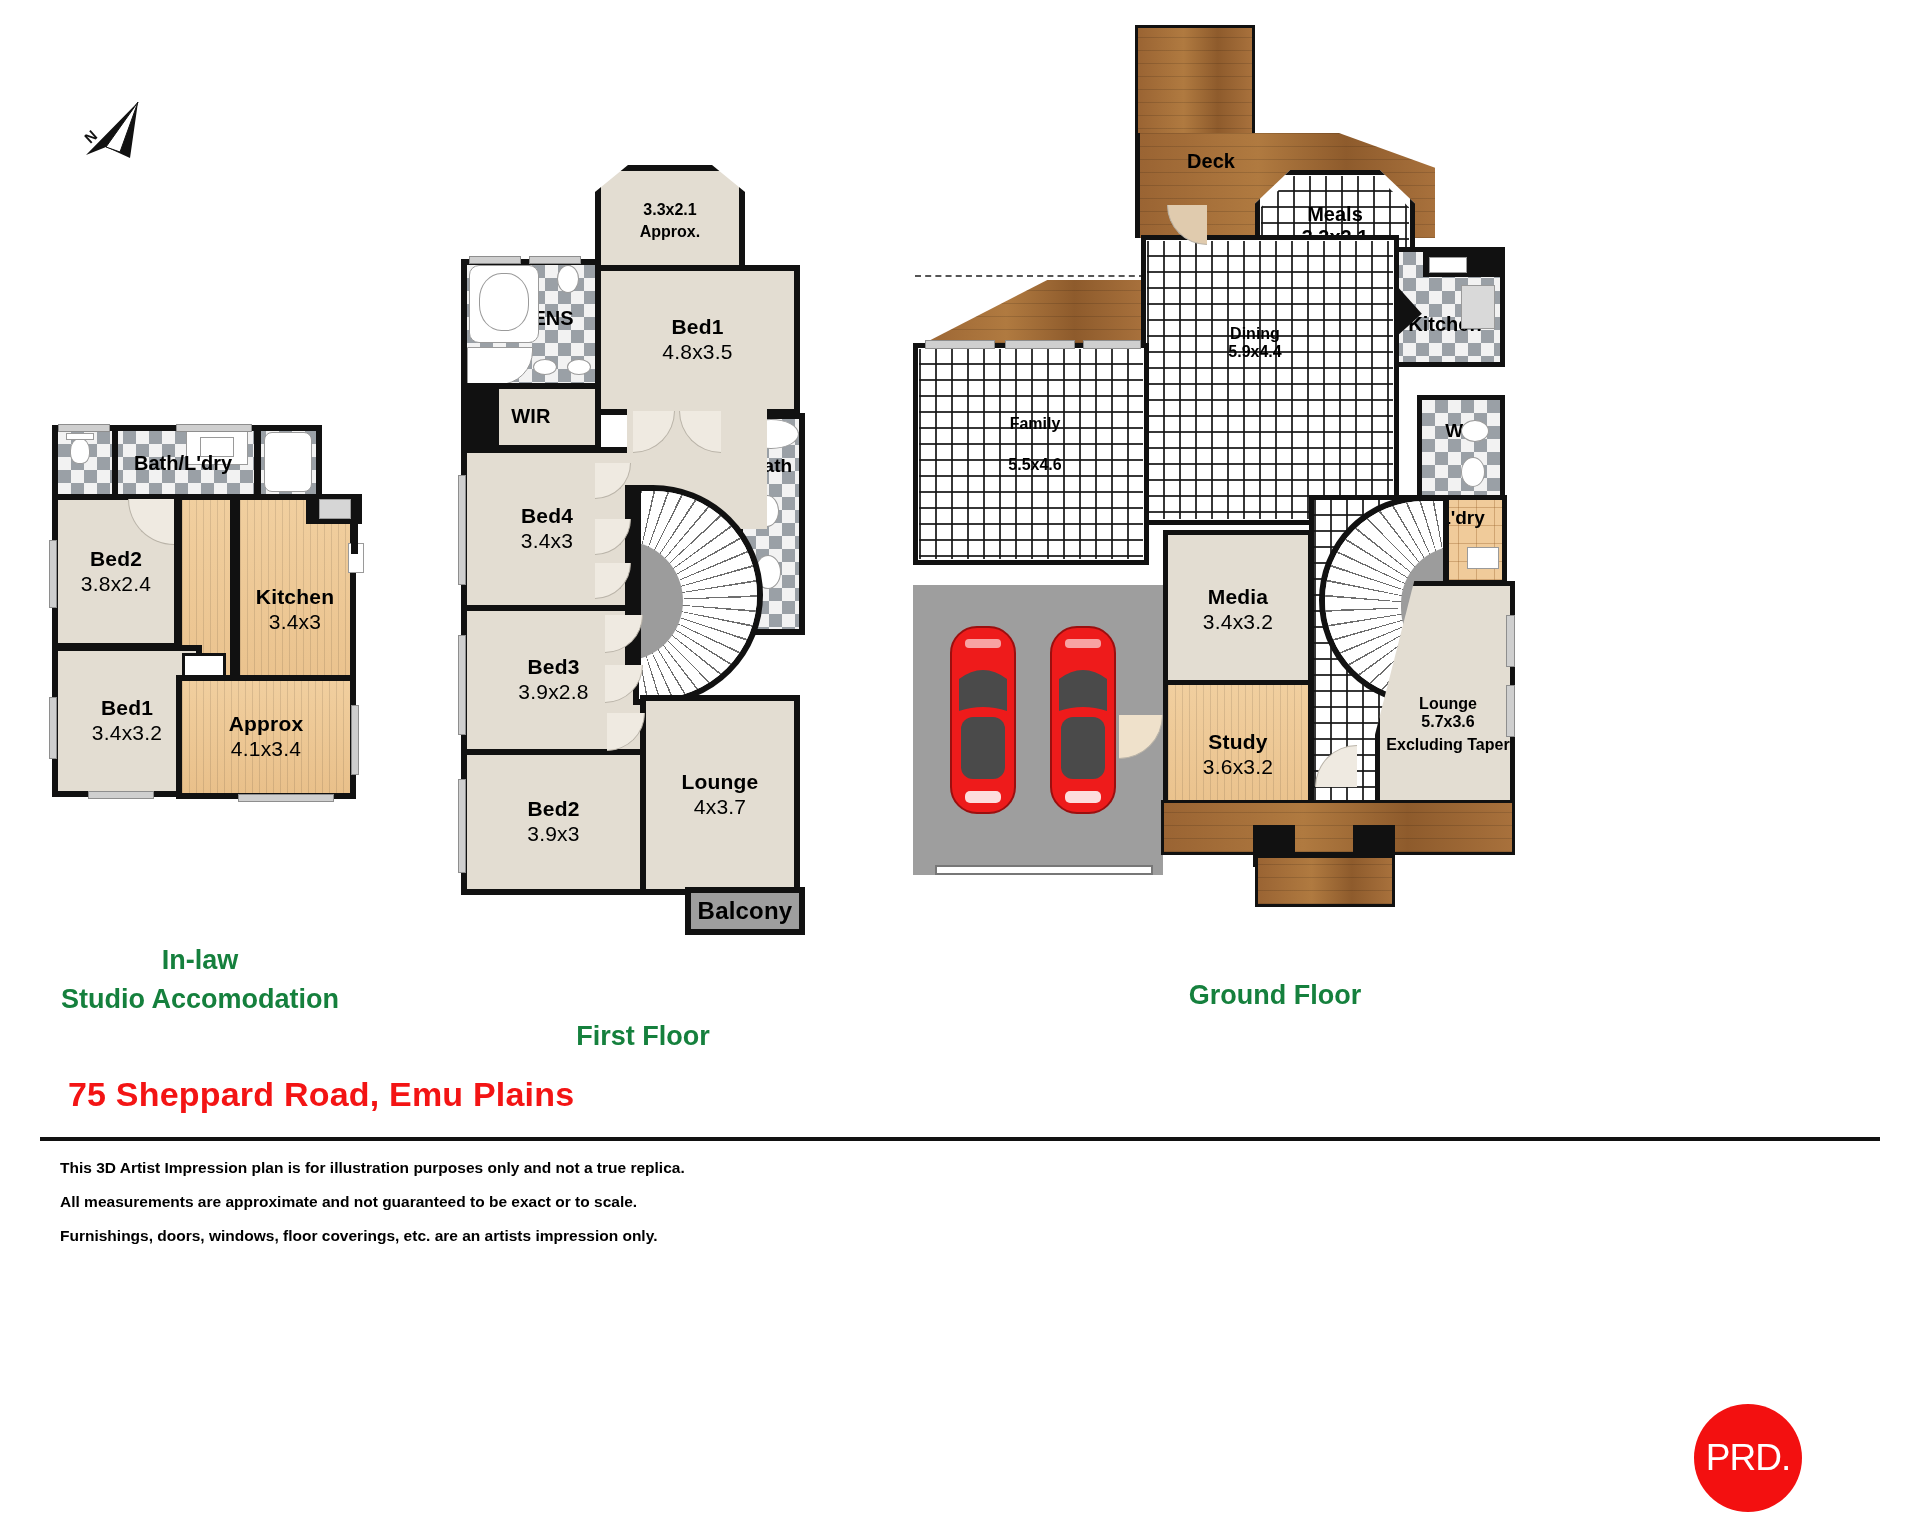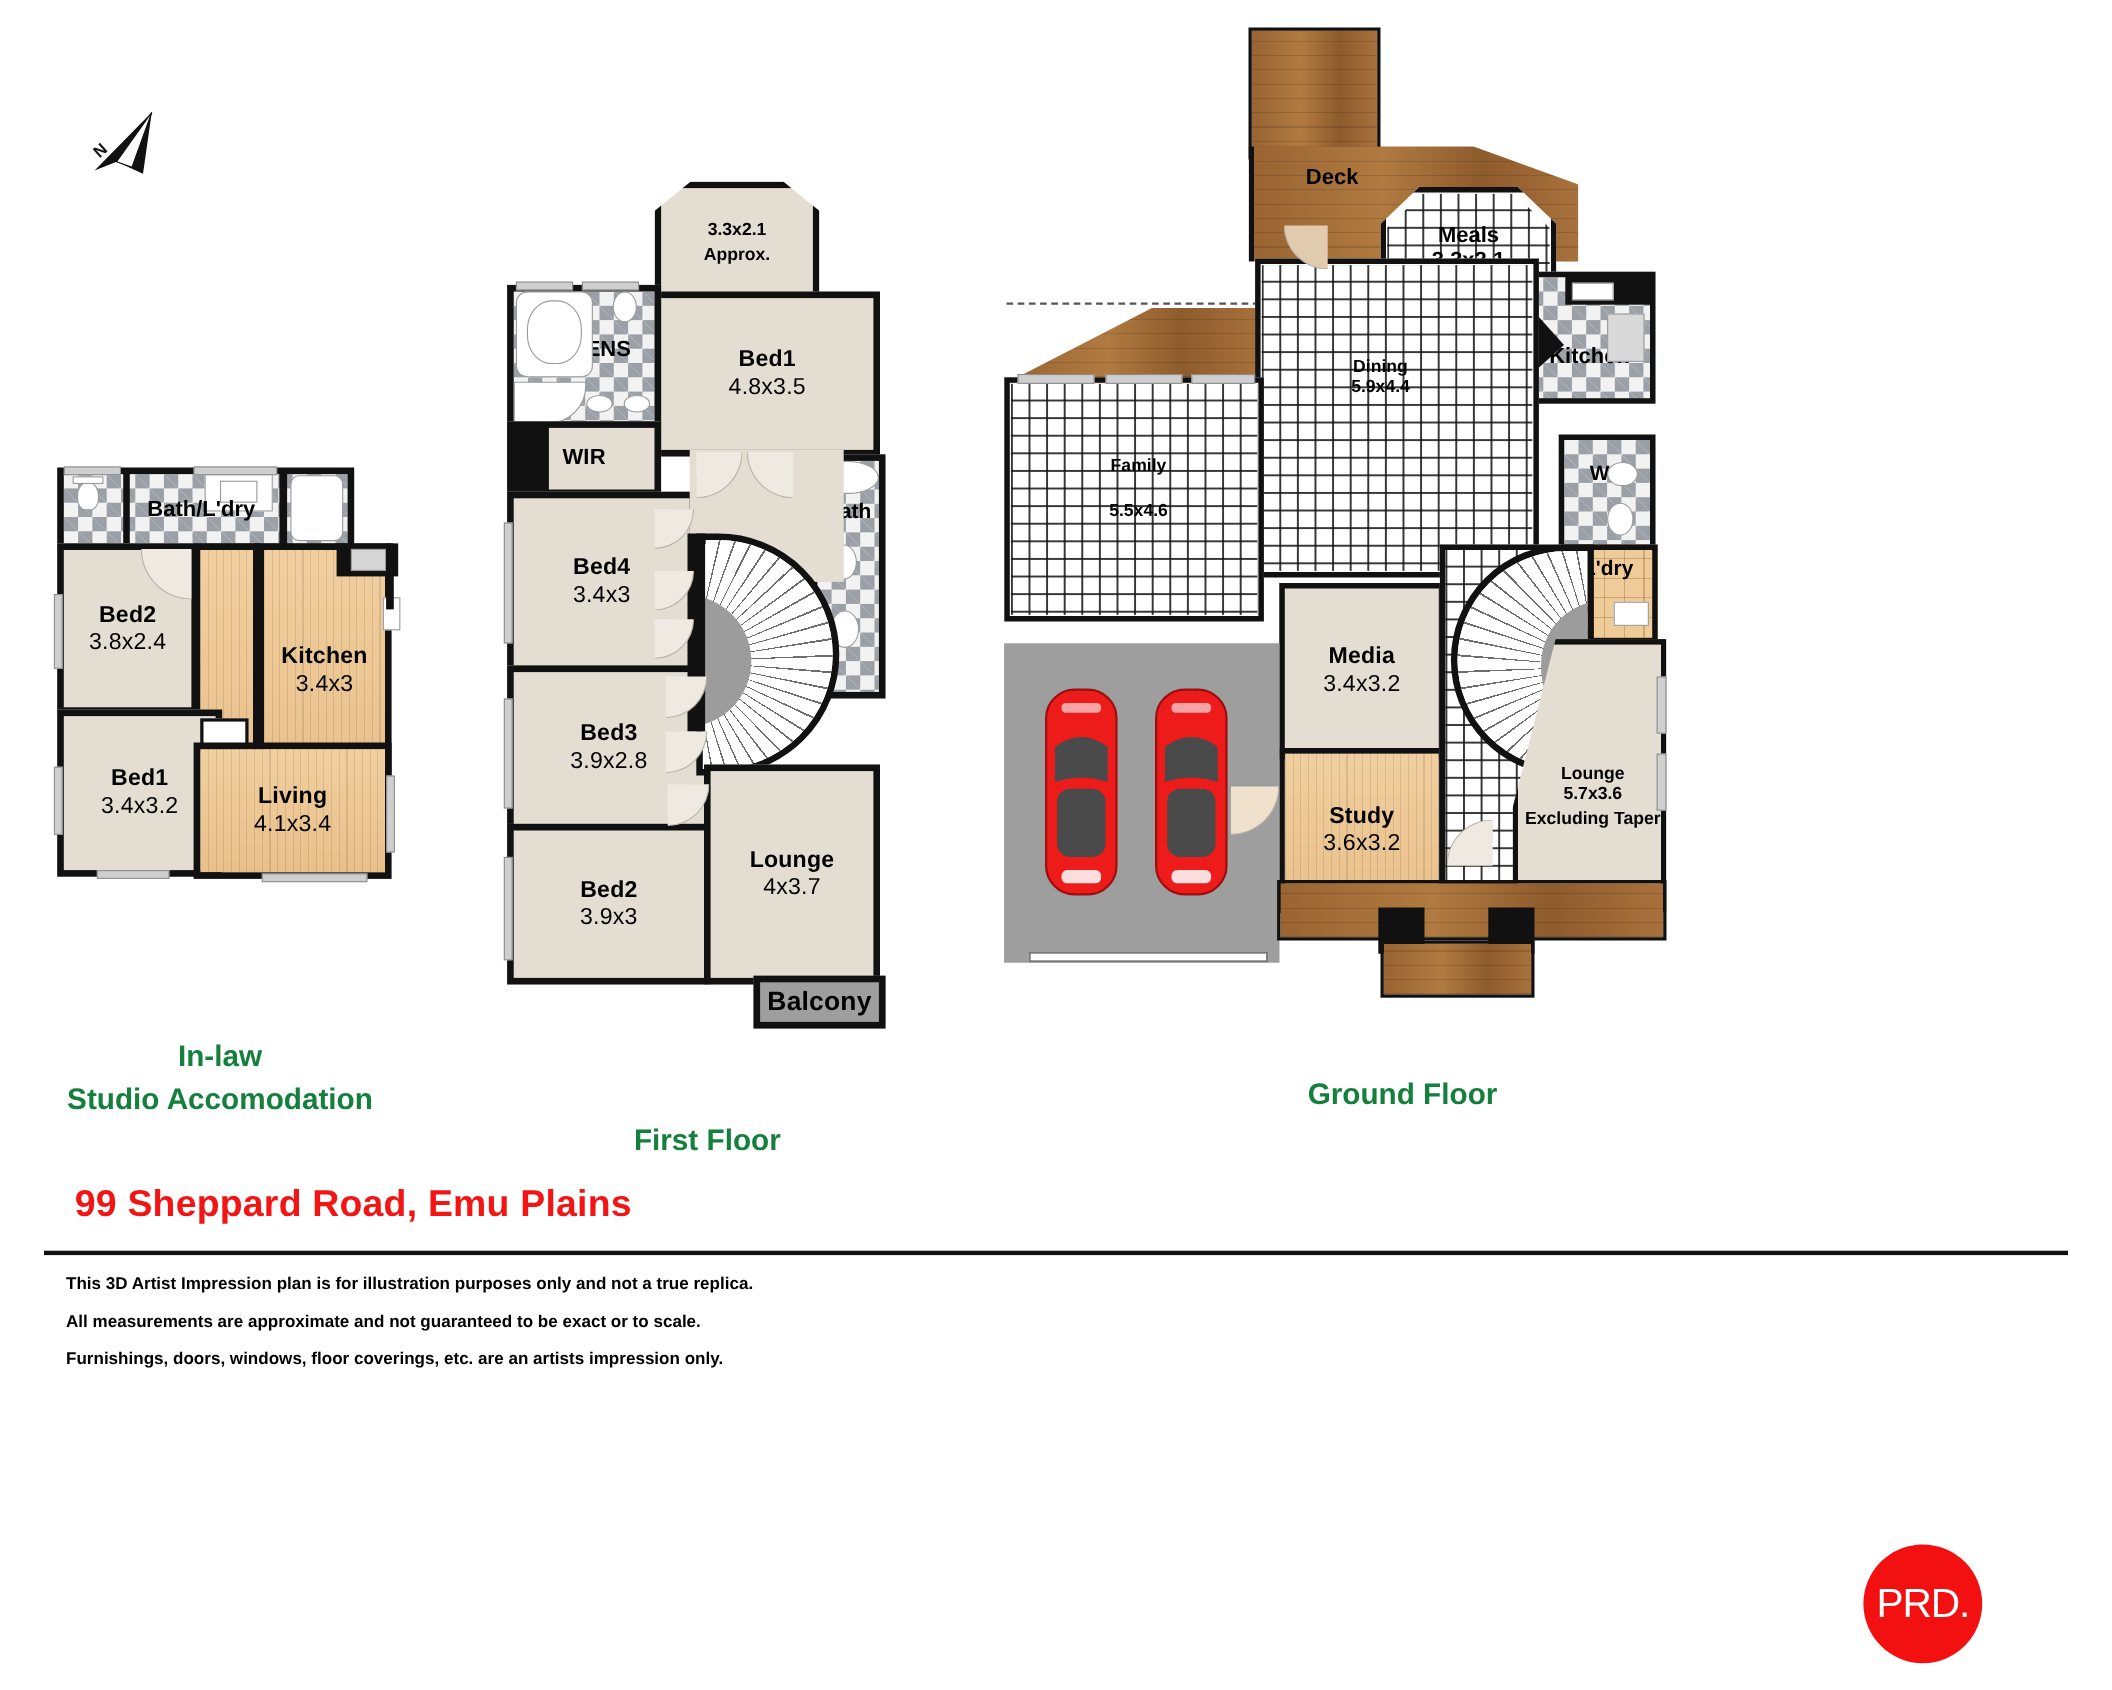--- a/index.html
+++ b/index.html
@@ -151,21 +151,21 @@
     <div class="room f-carpet" style="left:4px; top:220px; width:150px; height:152px; border-width:6px;">
       <span class="nm">Bed1</span>
       <span class="dim">3.4x3.2</span>
     </div>
     <div class="win" style="left:1px; top:272px; width:8px; height:62px;"></div>
     <div class="win" style="left:40px; top:366px; width:66px; height:8px;"></div>
 
     <div class="fix" style="left:134px; top:228px; width:44px; height:30px; background:#fff; border:3px solid #111;"></div>
 
     <div class="room f-timberlt" style="left:128px; top:250px; width:180px; height:124px; border-width:6px;">
-      <span class="nm">Living</span>
+      <span class="nm">Approx</span>
       <span class="dim">4.1x3.4</span>
     </div>
     <div class="win" style="left:190px; top:369px; width:96px; height:8px;"></div>
     <div class="win" style="left:303px; top:280px; width:8px; height:70px;"></div>
 
     <div class="wall" style="left:303px; top:69px; width:7px; height:60px;"></div>
   </div>
 
   <div class="floor-title" style="left:20px; top:945px; width:360px;">
     <div>In-law</div>
@@ -399,21 +399,21 @@
 
     <div class="door-arc" style="left:262px; top:180px; width:40px; height:40px; border-radius:0 0 0 100%; border-top:none; border-right:none; background:#e0cbae;"></div>
     <div class="door-arc" style="left:214px; top:690px; width:44px; height:44px; border-radius:0 0 100% 0; border-top:none; border-left:none; background:#efe1cb;"></div>
     <div class="door-arc" style="left:410px; top:720px; width:42px; height:42px; border-radius:100% 0 0 0; border-bottom:none; border-right:none;"></div>
   </div>
 
   <div class="floor-title" style="left:1085px; top:980px; width:380px;">
     <div>Ground Floor</div>
   </div>
 
-  <div class="addr" style="left:68px; top:1075px;">99 Sheppard Road, Emu Plains</div>
+  <div class="addr" style="left:68px; top:1075px;">75 Sheppard Road, Emu Plains</div>
 
   <div class="rule" style="left:40px; top:1137px; width:1840px; height:4px;"></div>
 
   <div class="disc" style="left:60px; top:1160px;">This 3D Artist Impression plan is for illustration purposes only and not a true replica.</div>
   <div class="disc" style="left:60px; top:1194px;">All measurements are approximate and not guaranteed to be exact or to scale.</div>
   <div class="disc" style="left:60px; top:1228px;">Furnishings, doors, windows, floor coverings, etc. are an artists impression only.</div>
 
   <div class="prd" style="left:1694px; top:1404px;">
     <span>PRD.</span>
   </div>

